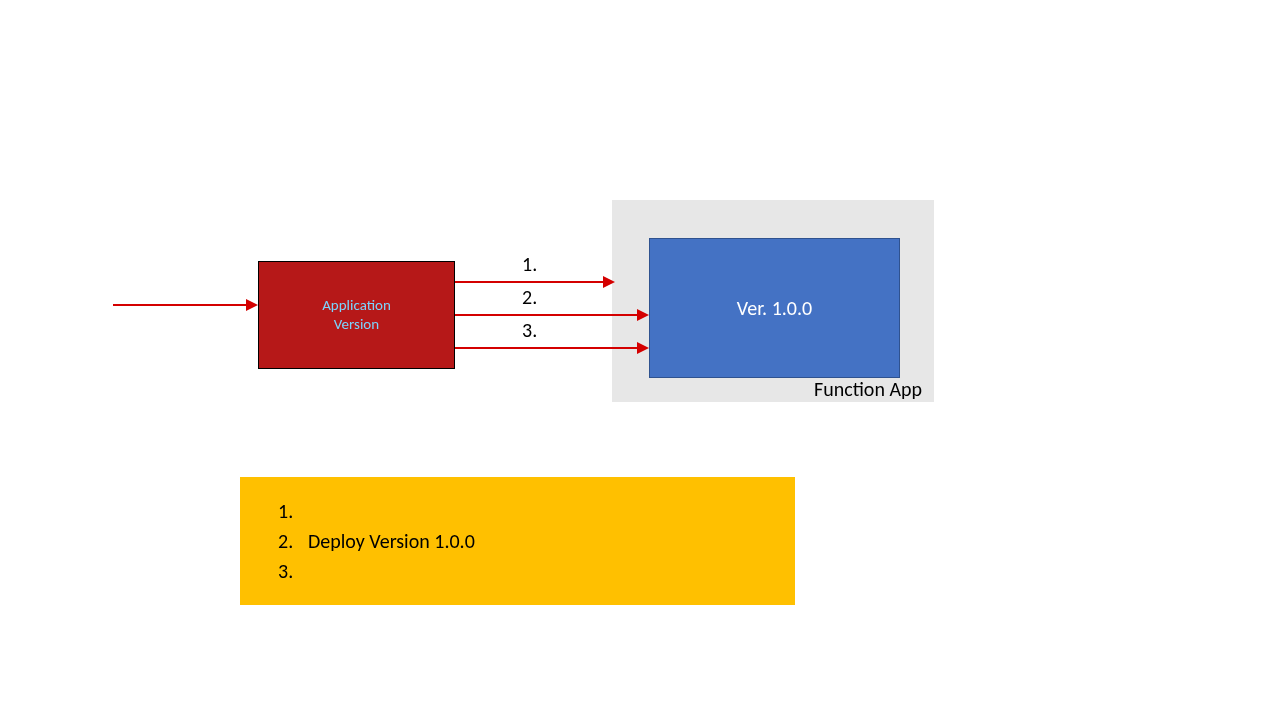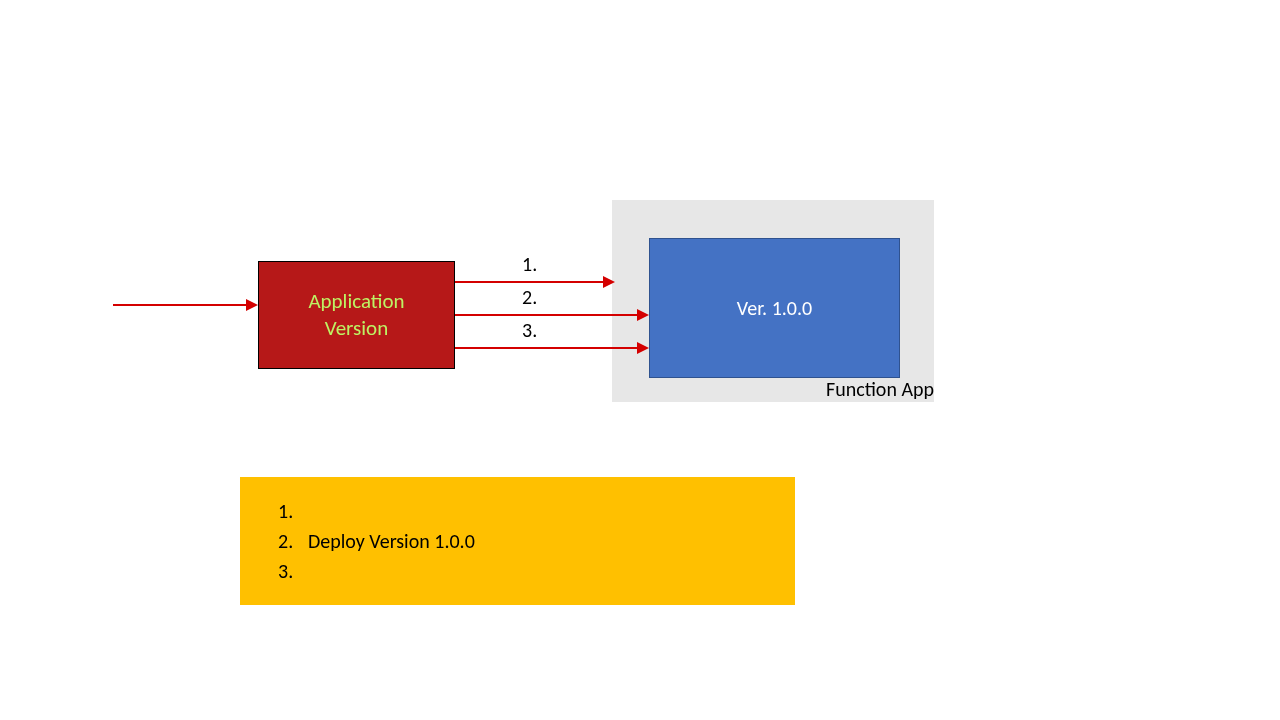--- a/index.html
+++ b/index.html
@@ -20,39 +20,39 @@
       left: 258px;
       top: 261px;
       width: 197px;
       height: 108px;
       background: #b61818;
       border: 1.5px solid #000;
       display: flex;
       flex-direction: column;
       align-items: center;
       justify-content: center;
-      color: #bef264;
-      font-size: 21px;
+      color: #7dd3fc;
+      font-size: 15px;
       line-height: 1.3;
     }
     .container-box {
       position: absolute;
       left: 612px;
       top: 200px;
       width: 322px;
       height: 202px;
       background: #e7e7e7;
     }
     .container-label {
       position: absolute;
       left: 612px;
       top: 377px;
       width: 322px;
       text-align: right;
-      padding-right: 0;
+      padding-right: 12px;
       font-size: 20px;
       color: #000;
     }
     .version-box {
       position: absolute;
       left: 649px;
       top: 238px;
       width: 251px;
       height: 140px;
       background: #4472c4;

